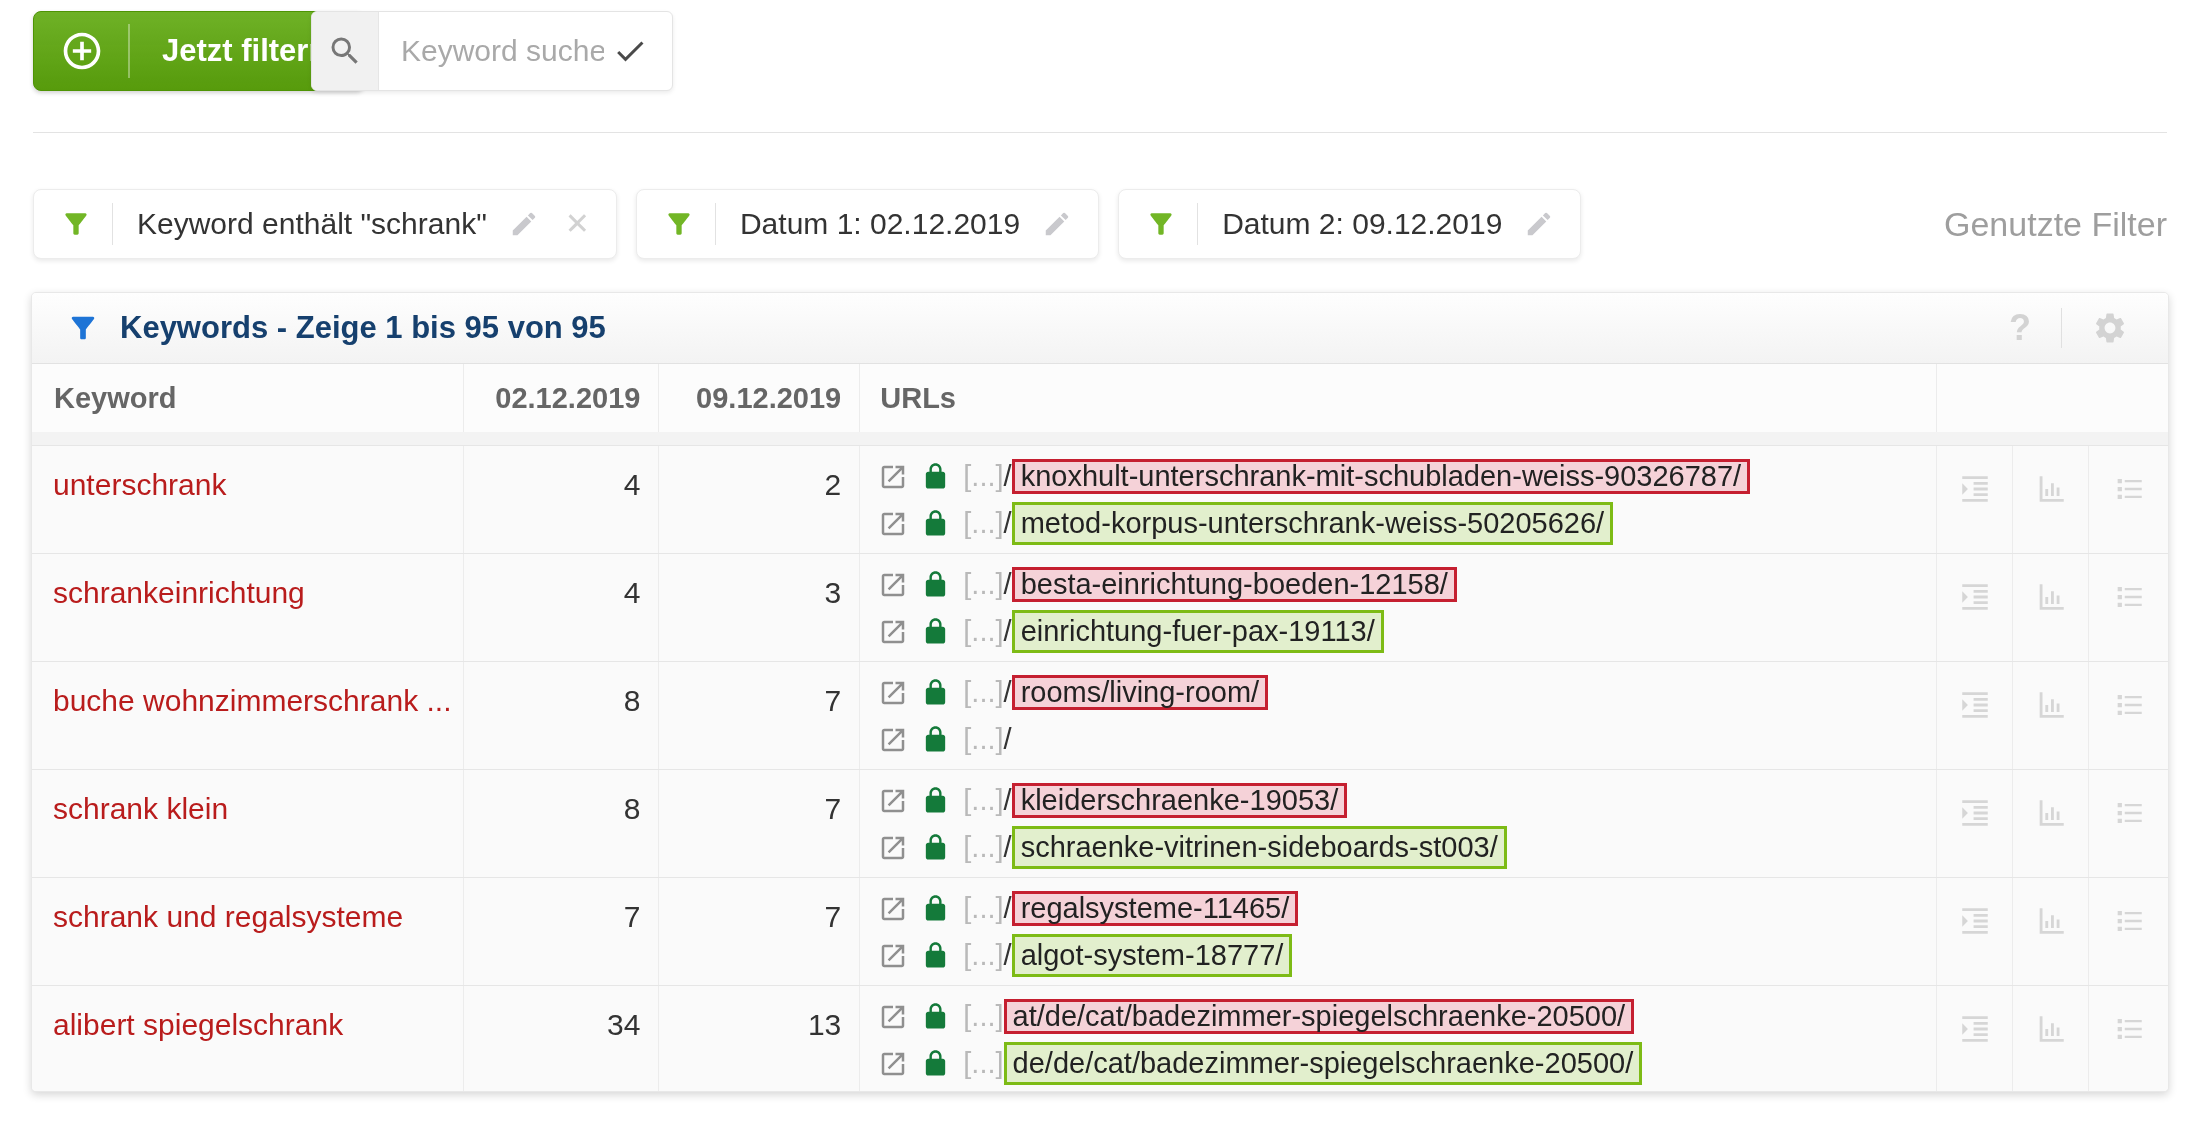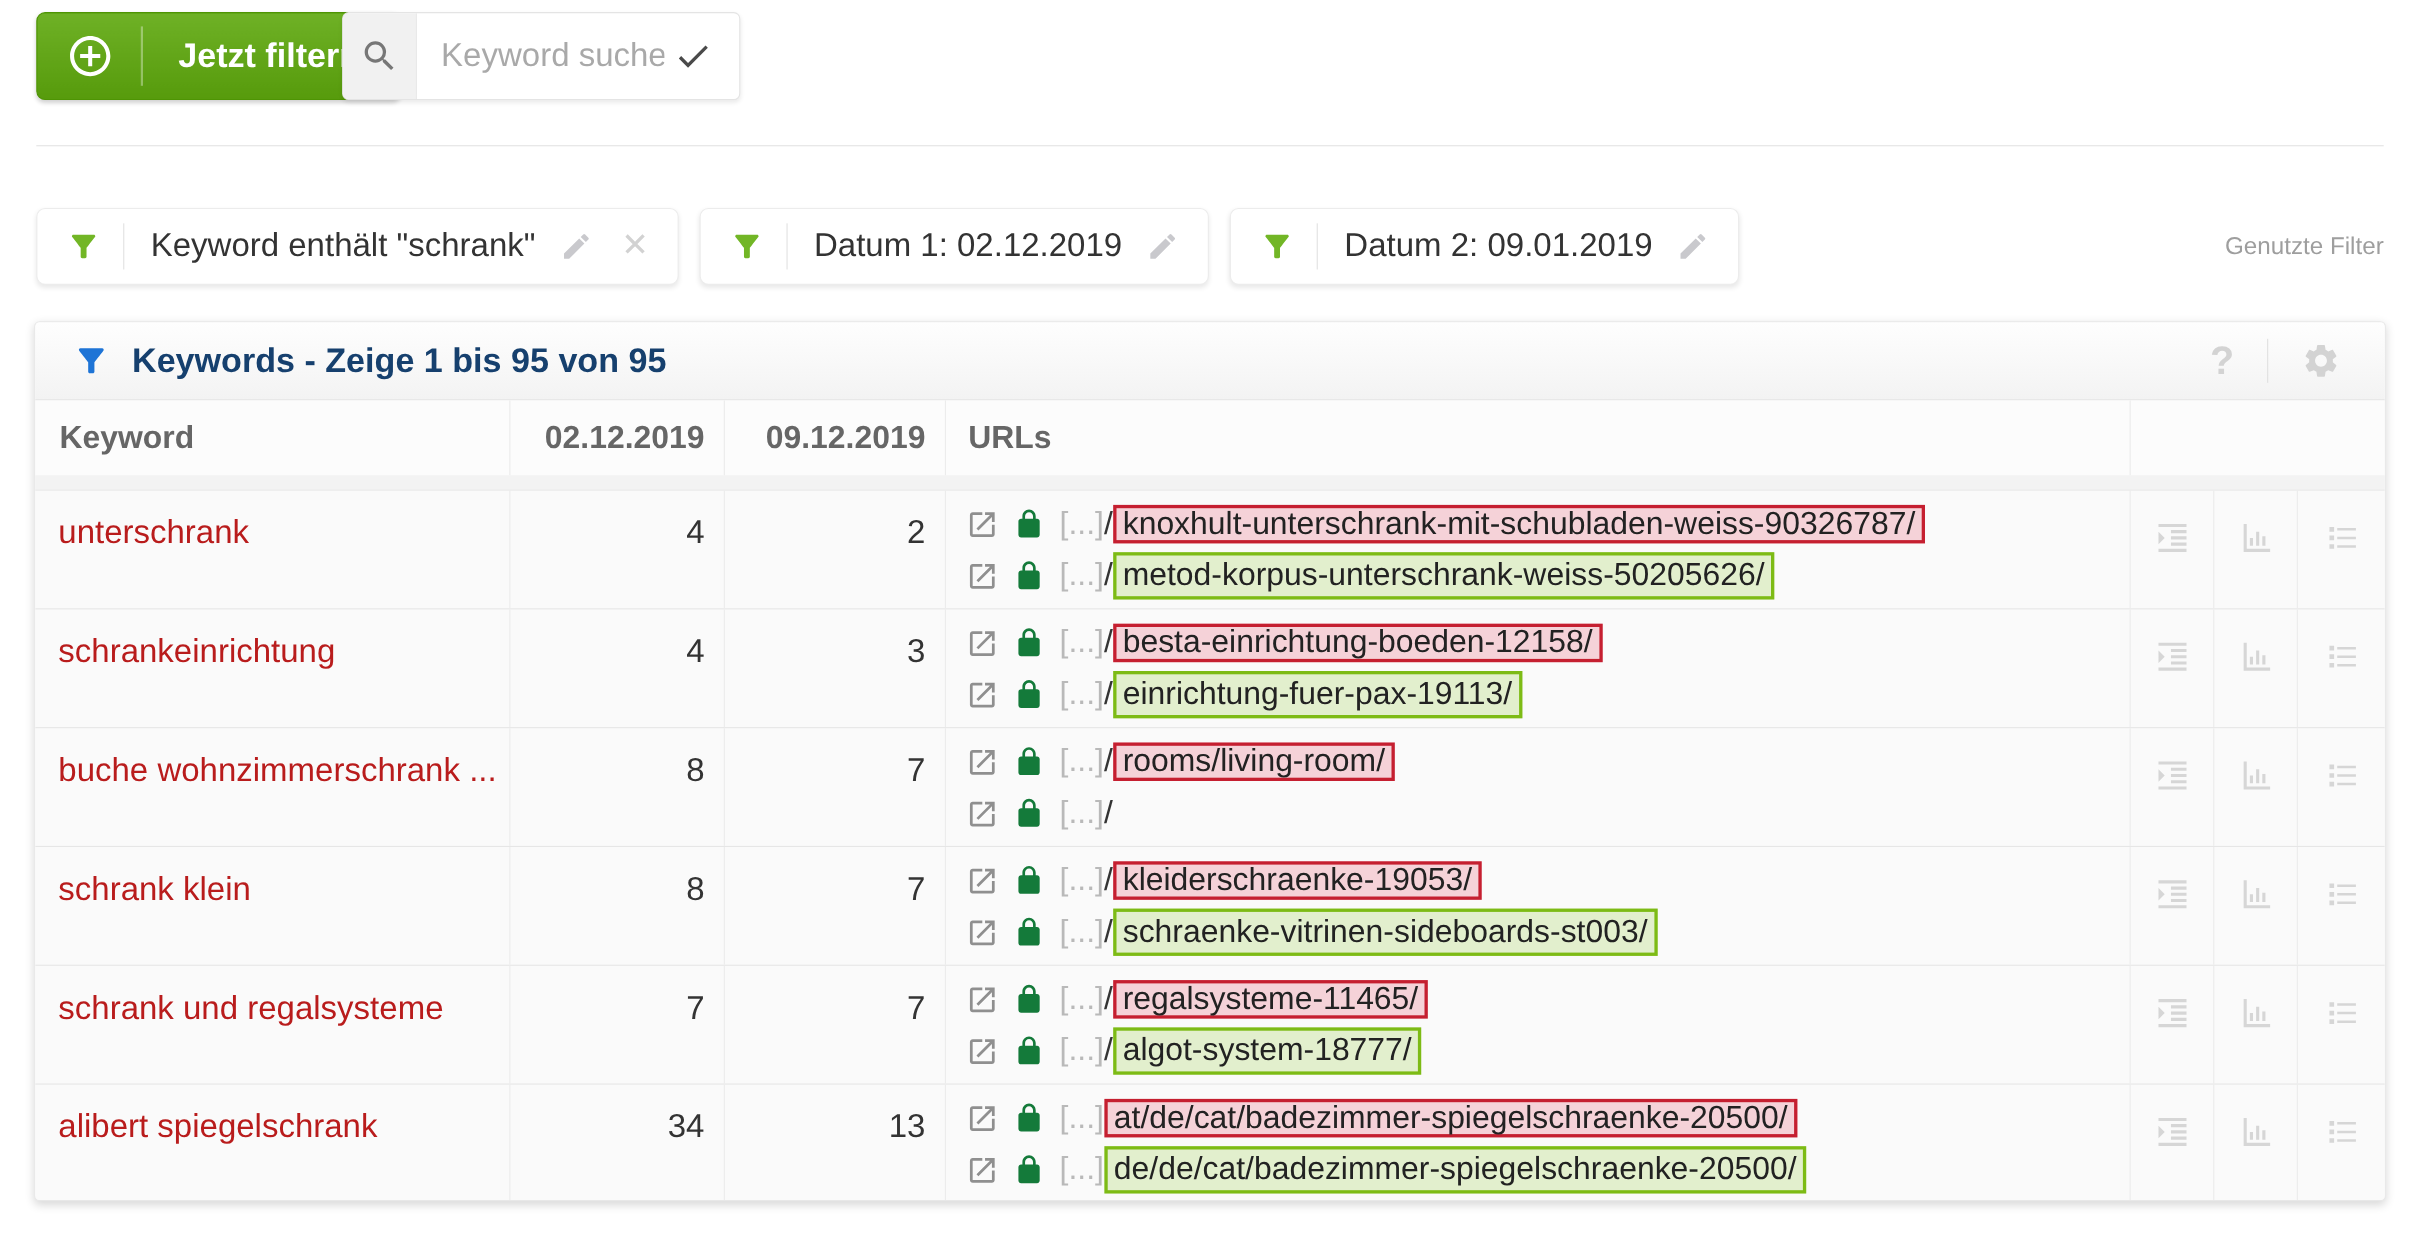--- a/index.html
+++ b/index.html
@@ -35,21 +35,21 @@
     display:flex;align-items:center;gap:19px;}
   .chip{display:flex;align-items:center;height:70px;background:#fff;border:1px solid #ececec;
     border-radius:8px;box-shadow:0 2px 5px rgba(0,0,0,.09);padding:0 26px 0 0;box-sizing:border-box;}
   .chip-funnel{display:flex;align-items:center;padding:0 20px 0 26px;}
   .chip-funnel svg{width:32px;height:32px;fill:var(--filter-green,#72b626);}
   .chip-sep{width:1px;height:42px;background:#e2e2e2;margin-right:24px;}
   .chip-label{font-size:30px;color:#333;white-space:nowrap;}
   .chip-pencil{display:flex;align-items:center;margin-left:22px;cursor:pointer;}
   .chip-pencil svg{width:30px;height:30px;fill:#c9c9cd;}
   .chip-close{margin-left:26px;font-size:30px;font-weight:bold;color:#d2d2d2;cursor:pointer;line-height:1;}
-  .used-filters{margin-left:auto;font-size:22px;color:#9e9e9e;white-space:nowrap;}
+  .used-filters{margin-left:auto;font-size:34px;color:#9e9e9e;white-space:nowrap;}
 
   
   .table-card{position:absolute;left:31px;top:292px;width:2138px;height:800px;background:#fafafa;
     border:1px solid #e8e8e8;border-radius:5px;box-shadow:0 3px 9px rgba(0,0,0,.16);
     box-sizing:border-box;overflow:hidden;}
   .titlebar{height:70px;display:flex;align-items:center;padding:0 40px 0 34px;
     background:linear-gradient(180deg,#fefefe,#f3f3f3);border-bottom:1px solid #e2e2e2;}
   .title-funnel{display:flex;align-items:center;}
   .title-funnel svg{width:34px;height:34px;fill:var(--table-blue,#1e74d6);}
   .tbl-title{margin-left:20px;font-size:31px;font-weight:bold;color:var(--heading-navy,#16406e);}
@@ -192,21 +192,21 @@
         </span>
     </div>
 
     <div class="chip">
       <span class="chip-funnel">
           <svg viewBox="0 0 24 24" width="32" height="32">
             <use href="#sym-funnel"></use>
           </svg>
         </span>
       <span class="chip-sep"></span>
-      <span class="chip-label">Datum 2: 09.01.2019</span>
+      <span class="chip-label">Datum 2: 09.12.2019</span>
       <span class="chip-pencil">
           <svg viewBox="0 0 24 24" width="30" height="30">
             <use href="#sym-pencil"></use>
           </svg>
         </span>
     </div>
 
     <div class="used-filters">Genutzte Filter</div>
   </div>
 

